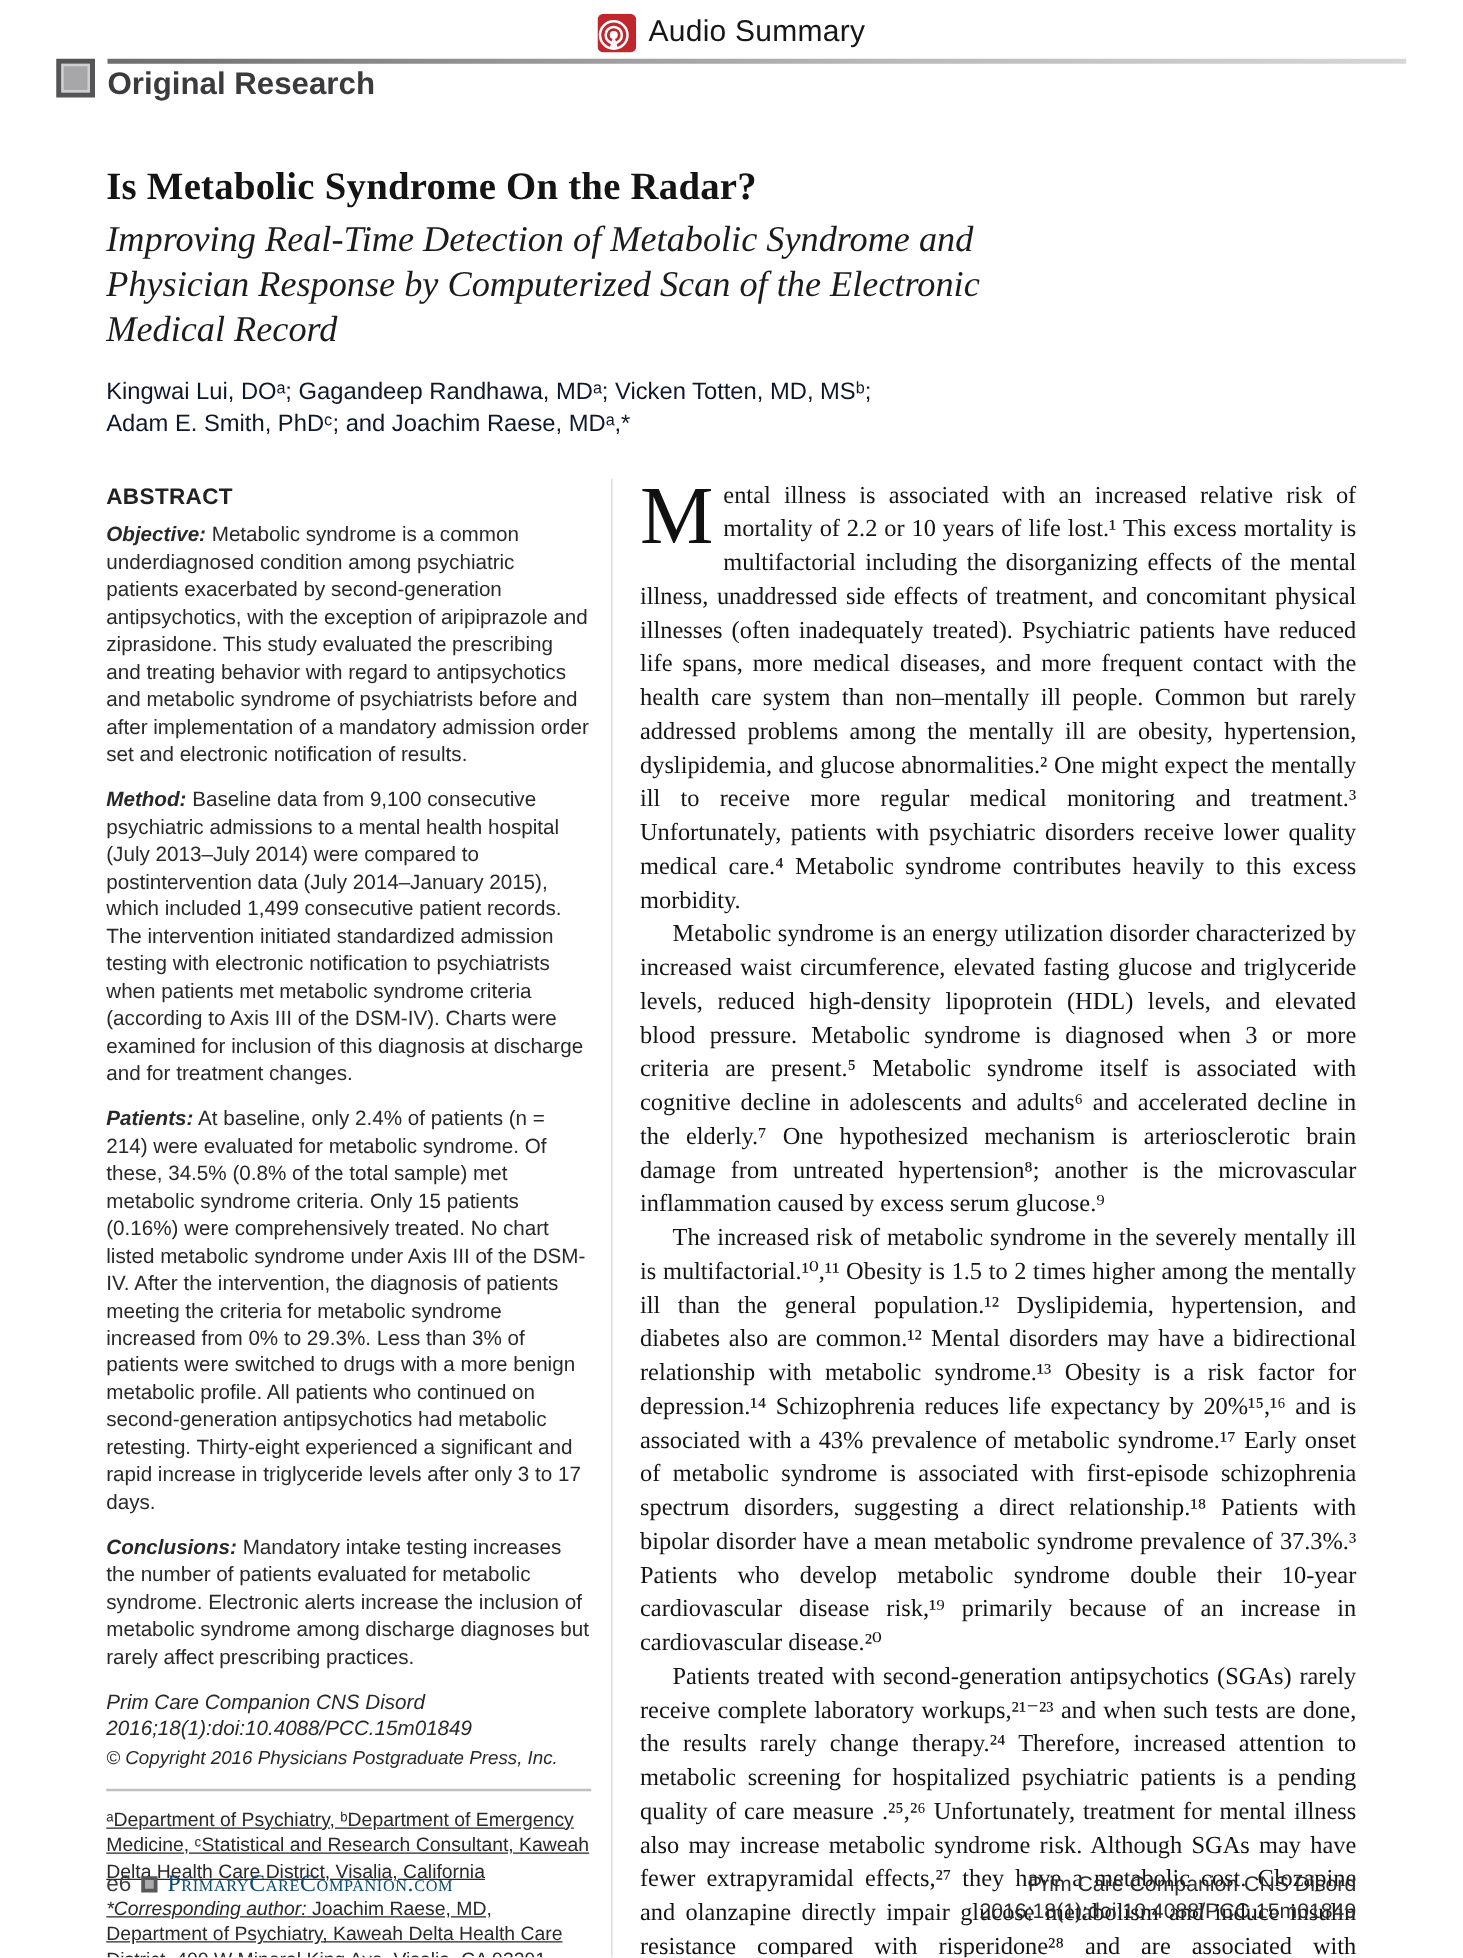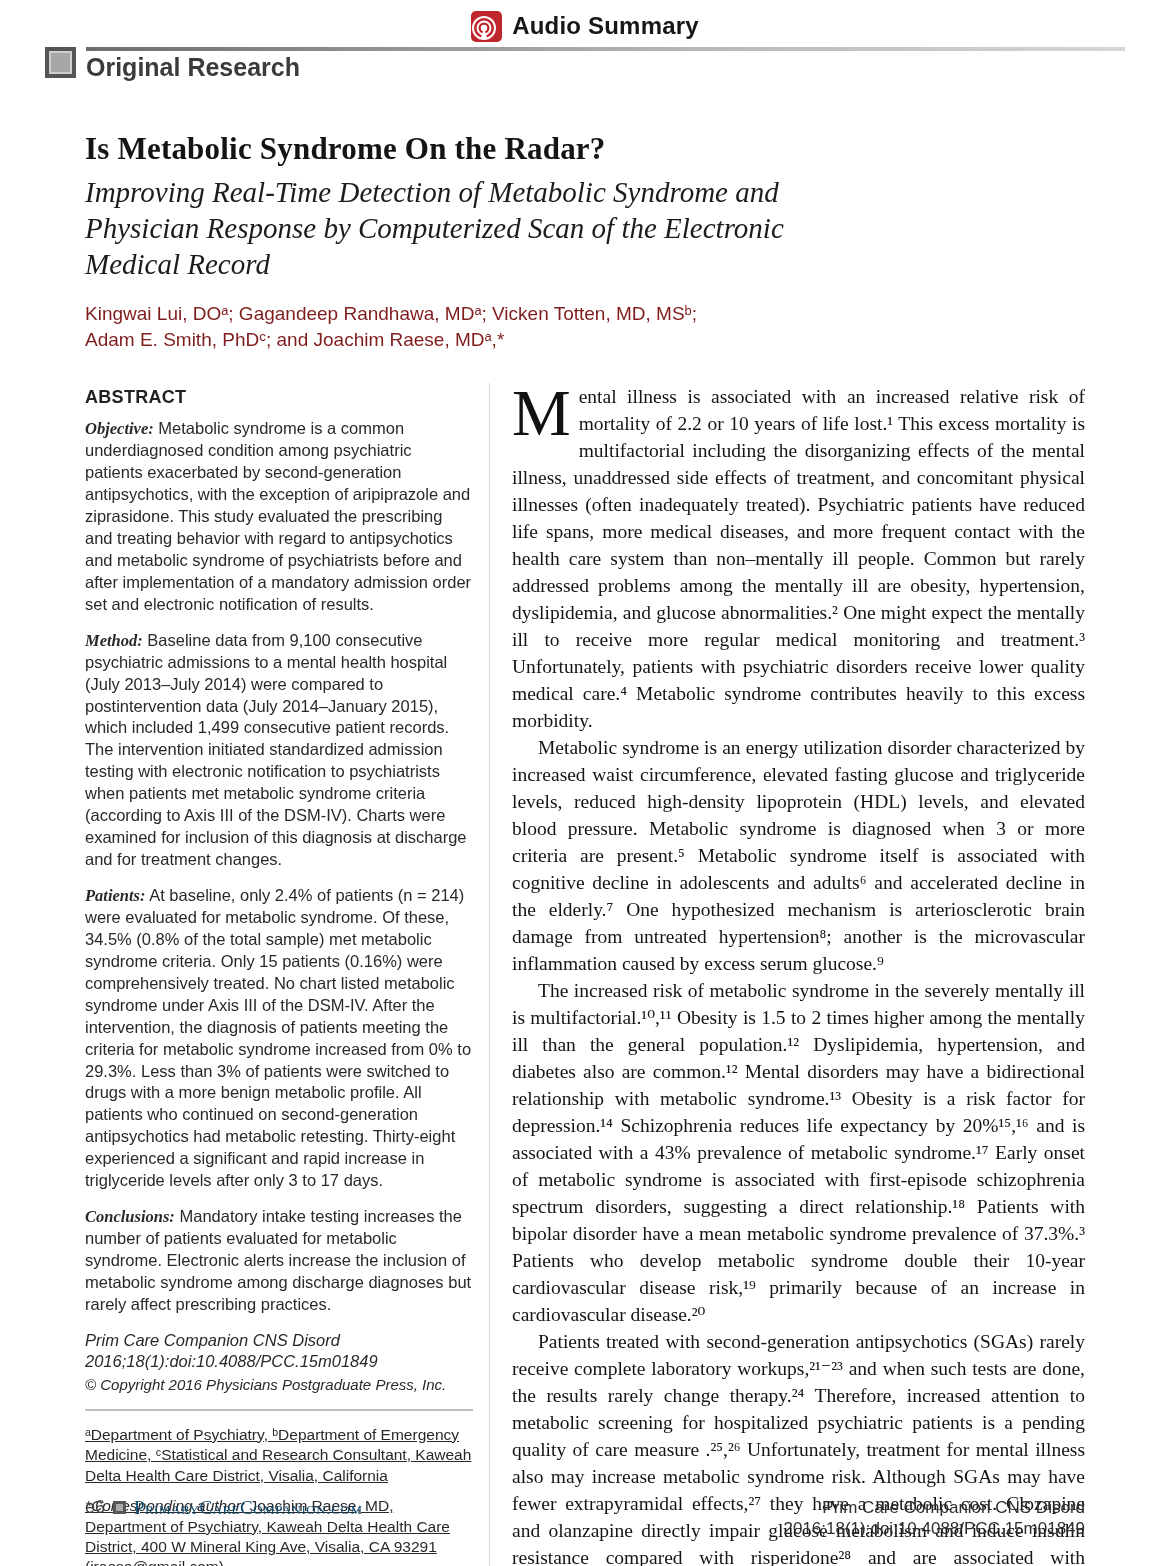--- a/index.html
+++ b/index.html
@@ -2,47 +2,47 @@
 <html><head>
 <meta charset="utf-8">
 <style>
   html,body{margin:0;padding:0;background:#ffffff;}
   .page{position:relative;width:1170px;height:1566px;background:#fff;overflow:hidden;
         font-family:"Liberation Sans","DejaVu Sans",sans-serif;color:#1a1a1a;}
 
   
   .audio-row{display:flex;justify-content:center;align-items:center;gap:10px;padding-top:7px;height:38px;}
   .audio-icon{width:31px;height:31px;display:inline-block;}
-  .audio-label{font-size:24px;font-weight:700;color:#17171a;letter-spacing:0.2px;}
+  .audio-label{font-size:24px;font-weight:400;color:#17171a;letter-spacing:0.2px;}
 
   
   .section-bar{position:relative;margin:2px 45px 0 45px;height:42px;}
   .or-icon{position:absolute;left:0;top:0;width:31px;height:31px;background:#555557;
            display:flex;align-items:center;justify-content:center;}
   .or-icon .inner{width:19px;height:19px;background:#a7a7a9;border:2px solid #cfcfd1;}
   .section-rule{margin-left:41px;height:4px;
                 background:linear-gradient(to right,#6e6e70,#b9b9bb 60%,#d6d6d8);}
   .section-title{margin-left:41px;margin-top:2px;font-size:25px;font-weight:700;color:#3b3b3d;}
 
   
   .title-block{margin:42px 85px 0 85px;font-family:"Liberation Serif","DejaVu Serif",serif;}
   .article-title{font-size:31px;font-weight:700;color:#141414;letter-spacing:0.2px;}
   .article-subtitle{font-size:29px;font-weight:400;color:#1c1c1c;max-width:745px;
                     line-height:1.24;margin-top:8px;font-style:italic;}
-  .authors{margin:18px 85px 0 85px;font-size:19px;line-height:1.38;color:#7f1d1d;}
+  .authors{margin:18px 85px 0 85px;font-size:19px;line-height:1.38;color:#0f172a;}
 
   
   .columns{display:flex;margin:30px 85px 0 85px;align-items:stretch;}
   .left-col{width:405px;padding-right:16px;border-right:1px solid #d7d7d9;box-sizing:border-box;flex:none;}
   .right-col{flex:1;padding-left:22px;box-sizing:border-box;}
 
   
   .abs-head{font-size:18px;font-weight:700;color:#222224;margin:4px 0 10px 0;letter-spacing:0.3px;}
   .abs-p{font-size:16.5px;line-height:1.33;color:#29292b;margin:0 0 14px 0;}
-  .abs-p .lab{font-weight:700;font-style:italic;font-family:Liberation Serif, serif;}
+  .abs-p .lab{font-weight:700;font-style:italic;}
   .cite{font-size:16.5px;font-style:italic;color:#29292b;line-height:1.3;}
   .copyright{font-size:15px;font-style:italic;color:#29292b;margin-top:3px;}
   .abs-rule{border:none;border-top:2px solid #bfbfc1;margin:16px 0 14px 0;}
   .affil{font-size:15.5px;line-height:1.32;color:#29292b;margin:0 0 10px 0;text-decoration:underline;}
   .affil .lab{font-style:italic;}
 
   
   .body-p{font-family:"Liberation Serif","DejaVu Serif",serif;font-size:19.5px;line-height:1.385;
           color:#141414;text-align:justify;margin:0;}
   .body-p.indent{text-indent:26px;}

